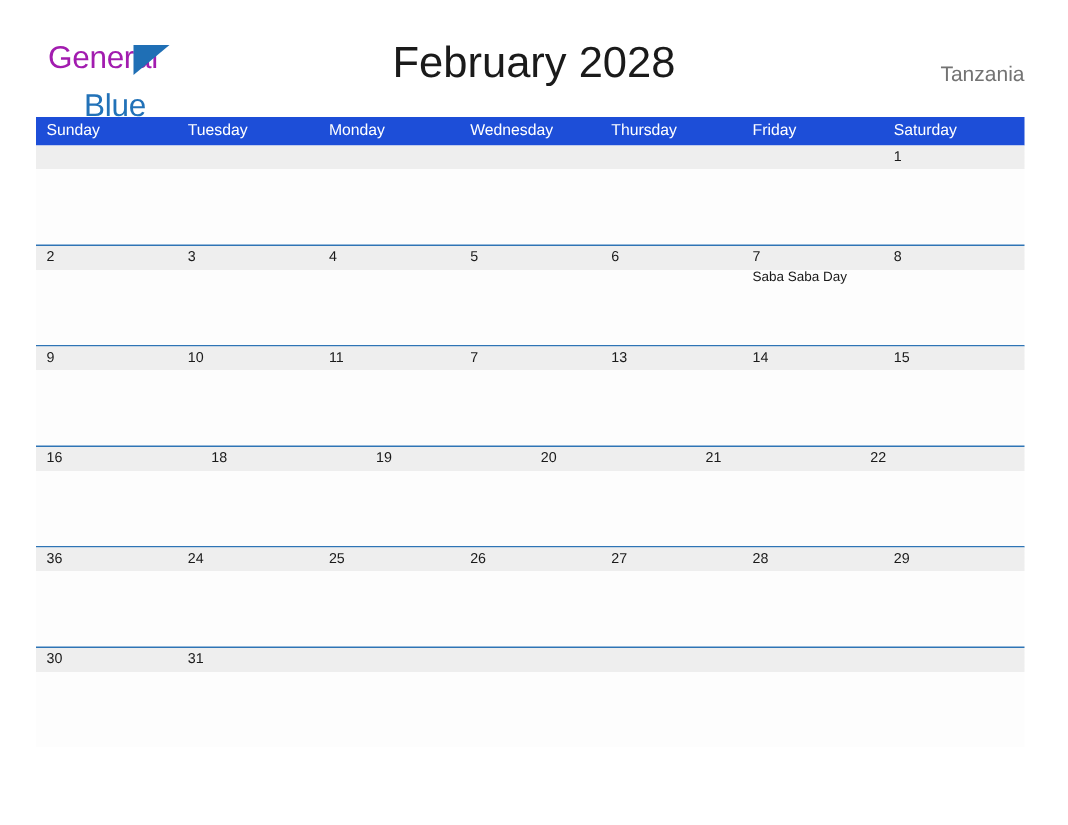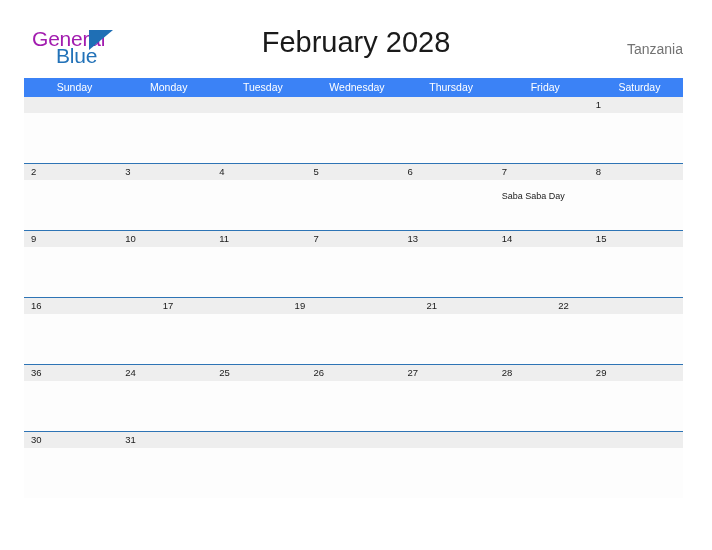--- a/index.html
+++ b/index.html
@@ -44,21 +44,21 @@
     top: 0;
     font-size: 21px;
     letter-spacing: -0.2px;
     color: #a21caf;
     line-height: 22px;
     font-family: "Liberation Sans", sans-serif;
   }
   .logo-blue {
     position: absolute;
     left: 24px;
-    top: 17px;
+    top: 32px;
     font-size: 21px;
     letter-spacing: -0.2px;
     color: #2272b8;
     line-height: 22px;
     font-family: "Liberation Sans", sans-serif;
   }
   .logo-triangle {
     position: absolute;
     left: 57px;
     top: 2px;
@@ -92,23 +92,22 @@
   .calendar {
     position: absolute;
     left: 24px;
     top: 78px;
     width: 659px;
   }
 
   .weekdays {
     display: flex;
     width: 100%;
-    background: #3b82f6;
+    background: #1d4ed8;
     height: 19px;
-    text-align: center;
   }
   .weekday {
     flex: 1 1 0;
     color: #ffffff;
     font-size: 10.5px;
     line-height: 19px;
     padding-left: 7px;
     box-sizing: border-box;
     font-family: "Liberation Sans", sans-serif;
   }
@@ -143,21 +142,21 @@
   .day-num {
     font-size: 9.5px;
     line-height: 12px;
     color: #1a1a1a;
     font-family: "Liberation Sans", sans-serif;
   }
   .day-num.empty {
     visibility: hidden;
   }
   .events {
-    margin-top: 12px;
+    margin-top: 0;
   }
   .event {
     font-size: 9px;
     line-height: 12px;
     color: #1a1a1a;
     font-family: "Liberation Sans", sans-serif;
     white-space: nowrap;
   }
 </style>
 </head>
@@ -176,22 +175,22 @@
     <div class="title">February 2028</div>
 
     <div class="country">Tanzania</div>
 
   </div>
 
   <div class="calendar">
 
     <div class="weekdays">
       <div class="weekday">Sunday</div>
+      <div class="weekday">Tuesday</div>
       <div class="weekday">Monday</div>
-      <div class="weekday">Tuesday</div>
       <div class="weekday">Wednesday</div>
       <div class="weekday">Thursday</div>
       <div class="weekday">Friday</div>
       <div class="weekday">Saturday</div>
     </div>
 
     <div id="weeks-container">
         <div class="week">
           <div class="week-inner">
             <div class="day">
@@ -269,26 +268,29 @@
               <div class="day-num">15</div>
             </div>
           </div>
         </div>
         <div class="week">
           <div class="week-inner">
             <div class="day">
               <div class="day-num">16</div>
             </div>
             <div class="day">
-              <div class="day-num">17</div>
+              <div class="day-num">18</div>
             </div>
             <div class="day">
               <div class="day-num">19</div>
             </div>
             <div class="day">
+              <div class="day-num">20</div>
+            </div>
+            <div class="day">
               <div class="day-num">21</div>
             </div>
             <div class="day">
               <div class="day-num">22</div>
             </div>
           </div>
         </div>
         <div class="week">
           <div class="week-inner">
             <div class="day">

